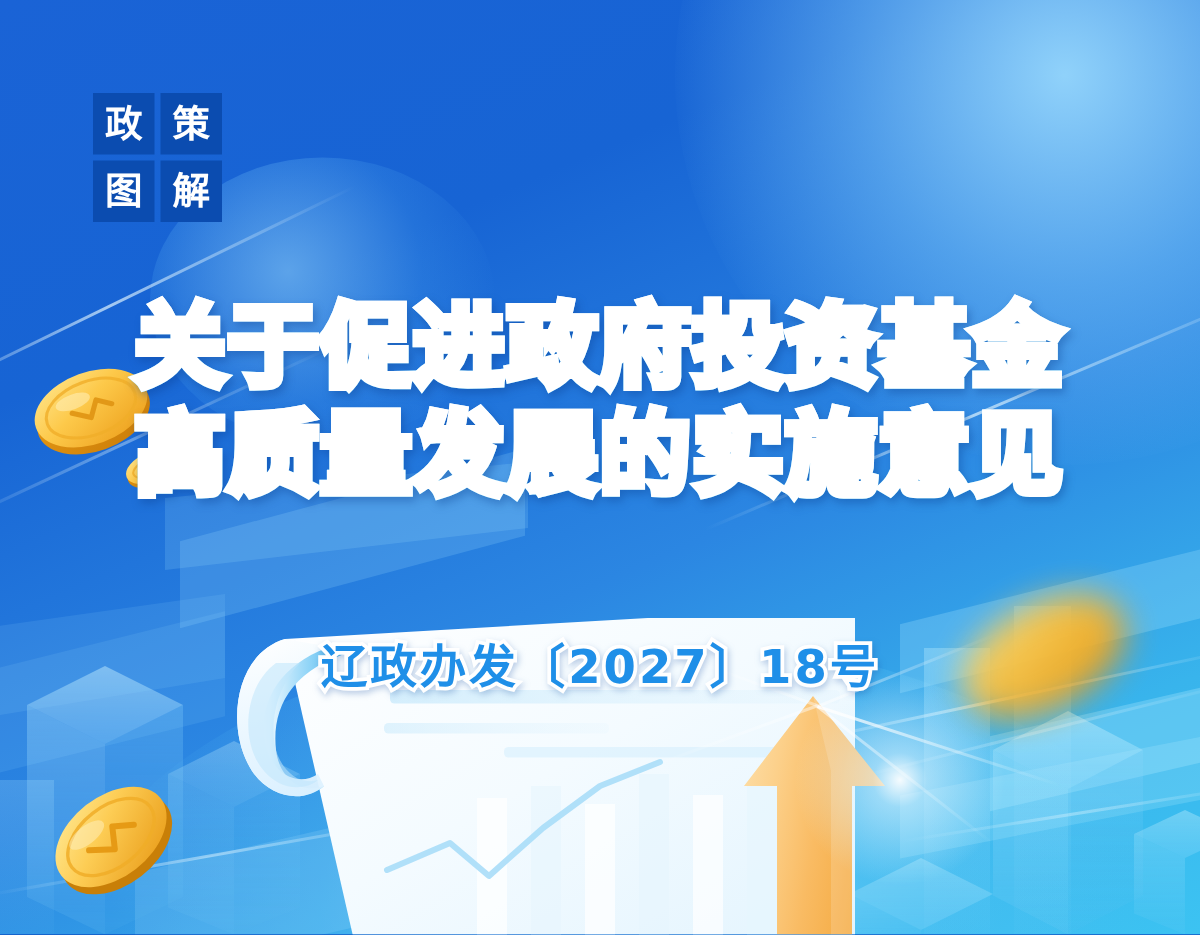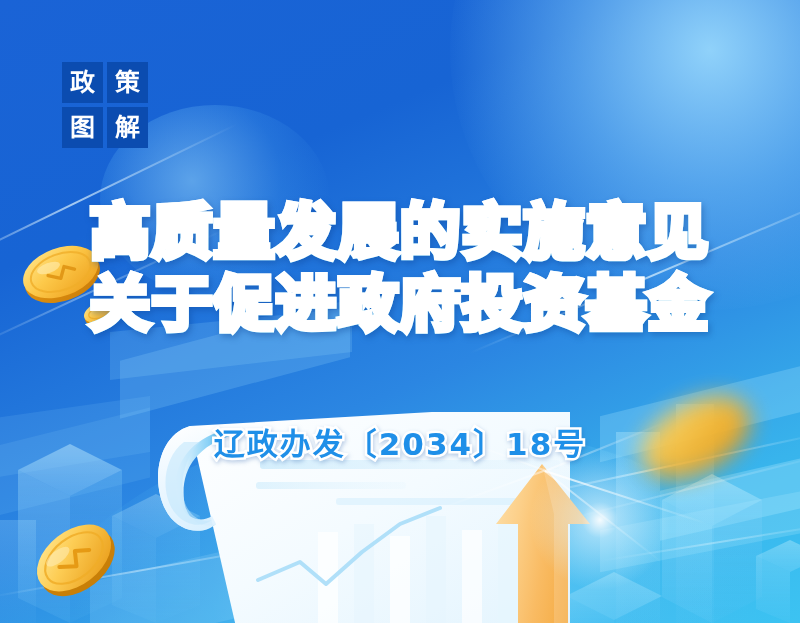--- a/index.html
+++ b/index.html
@@ -380,21 +380,21 @@
       </defs>
       <g transform="rotate(-28 70 60)">
         <ellipse cx="70" cy="62" rx="58" ry="32" fill="#d88c0c"></ellipse>
         <ellipse cx="70" cy="57" rx="58" ry="32" fill="url(#coinFace3)"></ellipse>
         <ellipse cx="70" cy="57" rx="44" ry="22" fill="none" stroke="#f5b733" stroke-width="3" opacity=".7"></ellipse>
       </g>
     </svg>
   </div>
 
   <div class="title-block">
+    <div class="title-line">关于促进政府投资基金</div>
     <div class="title-line">高质量发展的实施意见</div>
-    <div class="title-line">关于促进政府投资基金</div>
   </div>
 
   <div class="subtitle">
-    <span>辽政办发〔2034〕18号</span>
+    <span>辽政办发〔2027〕18号</span>
   </div>
 
 </div>
 
 </body></html>

